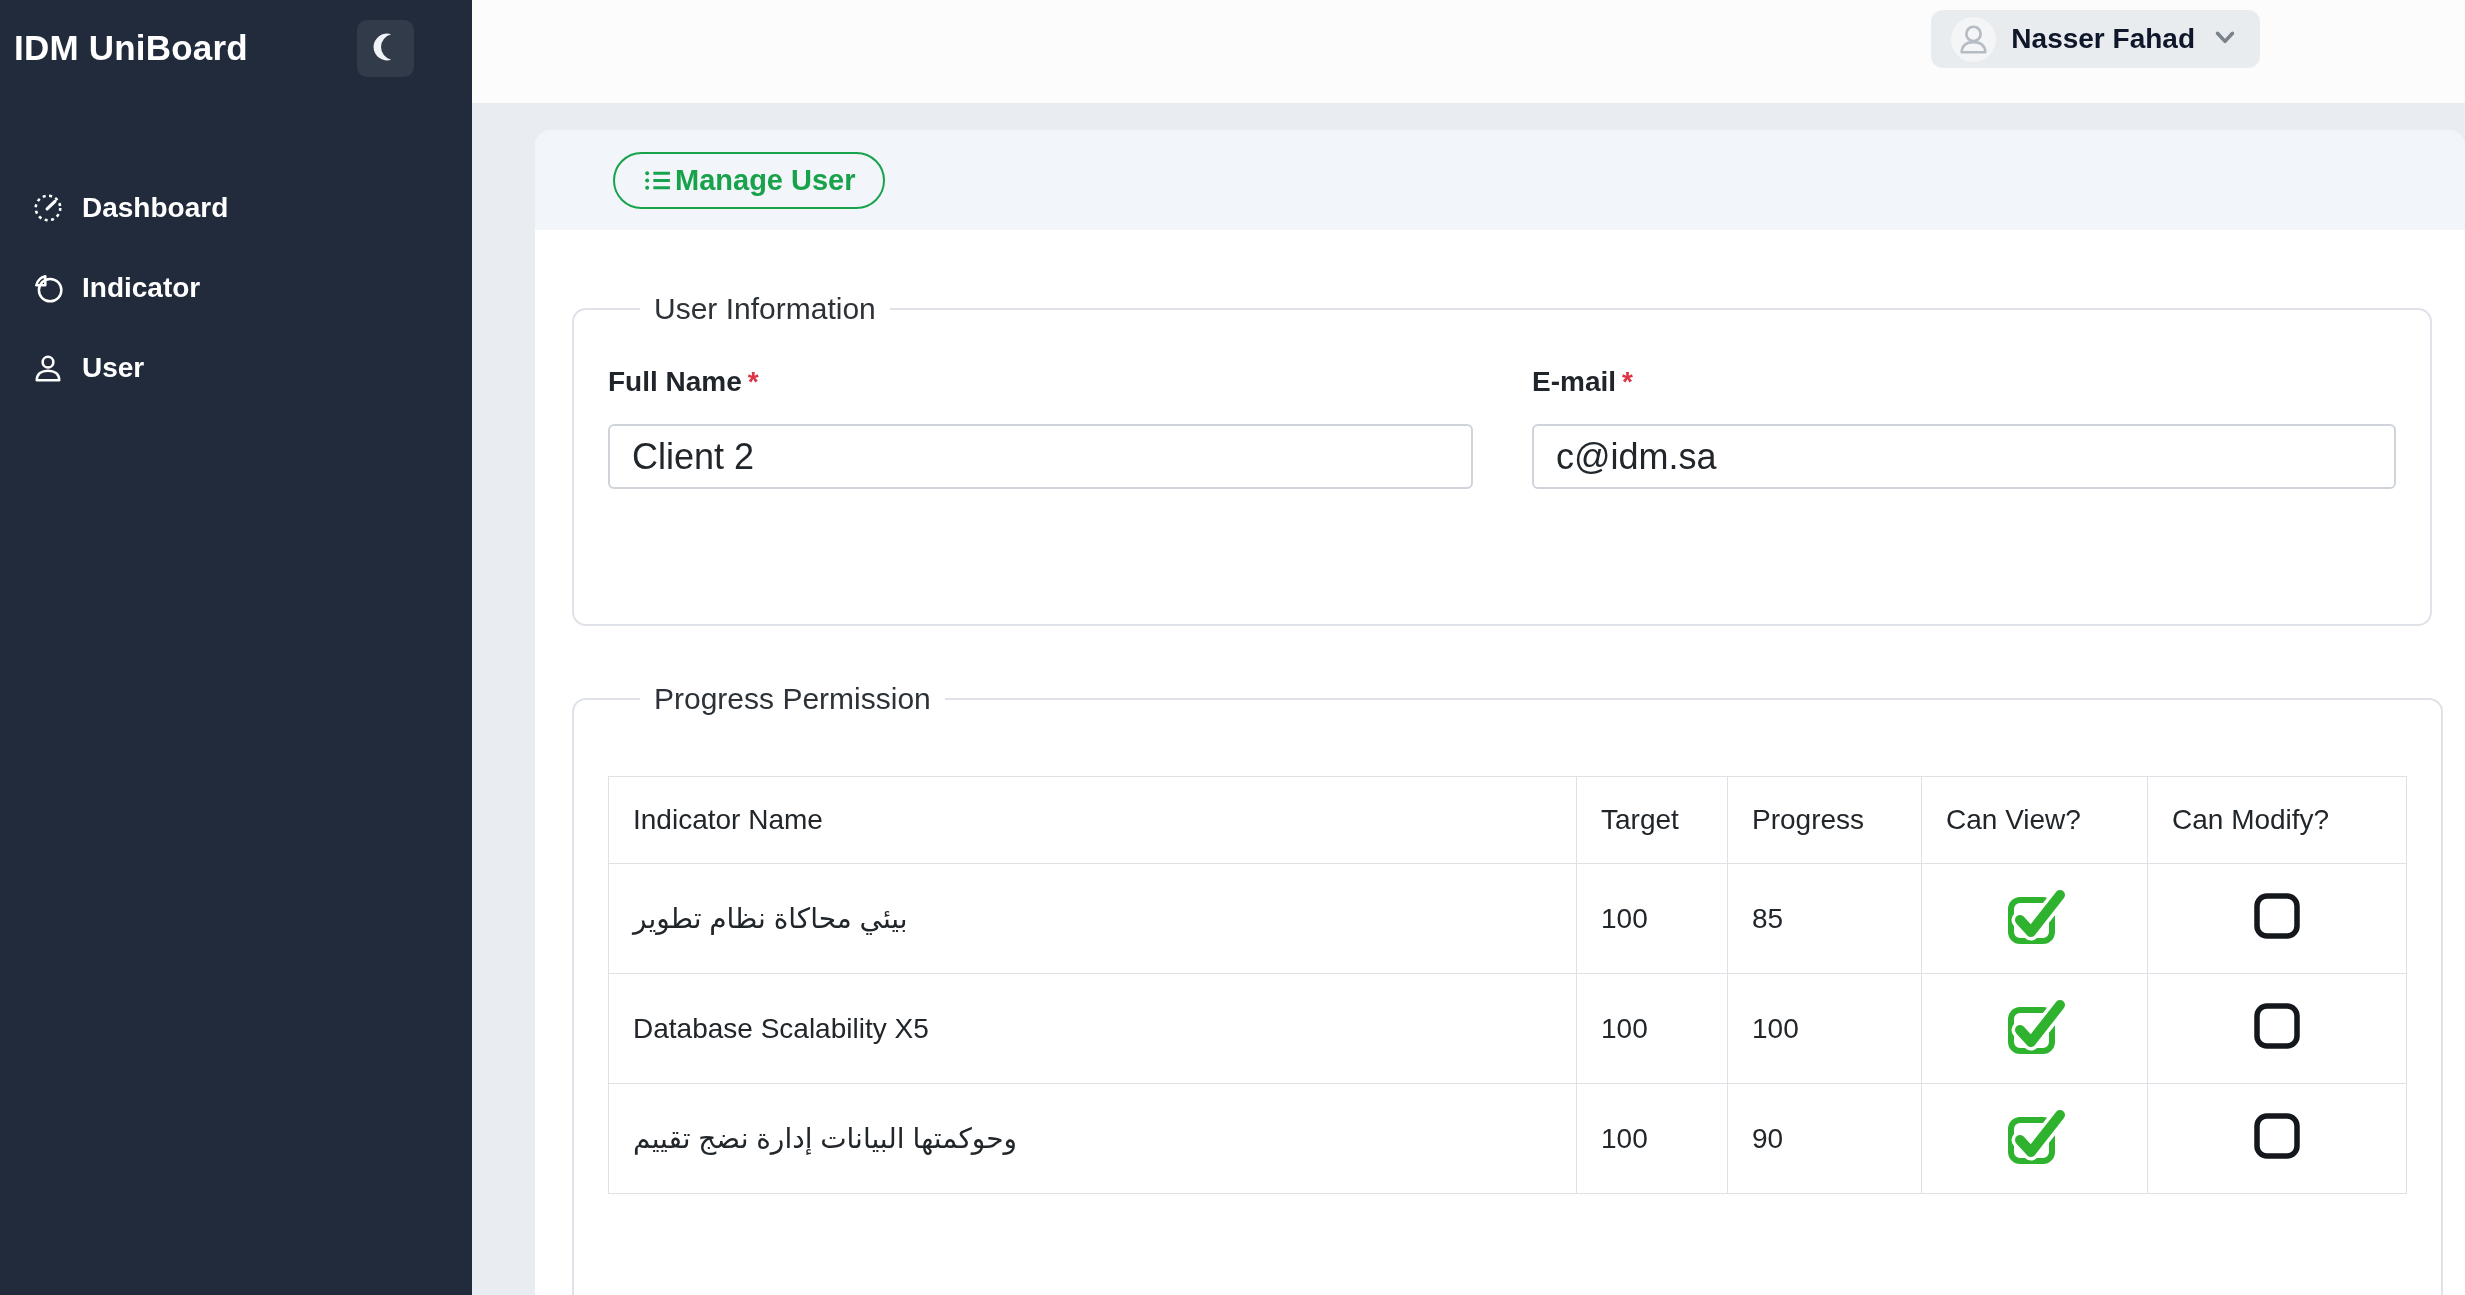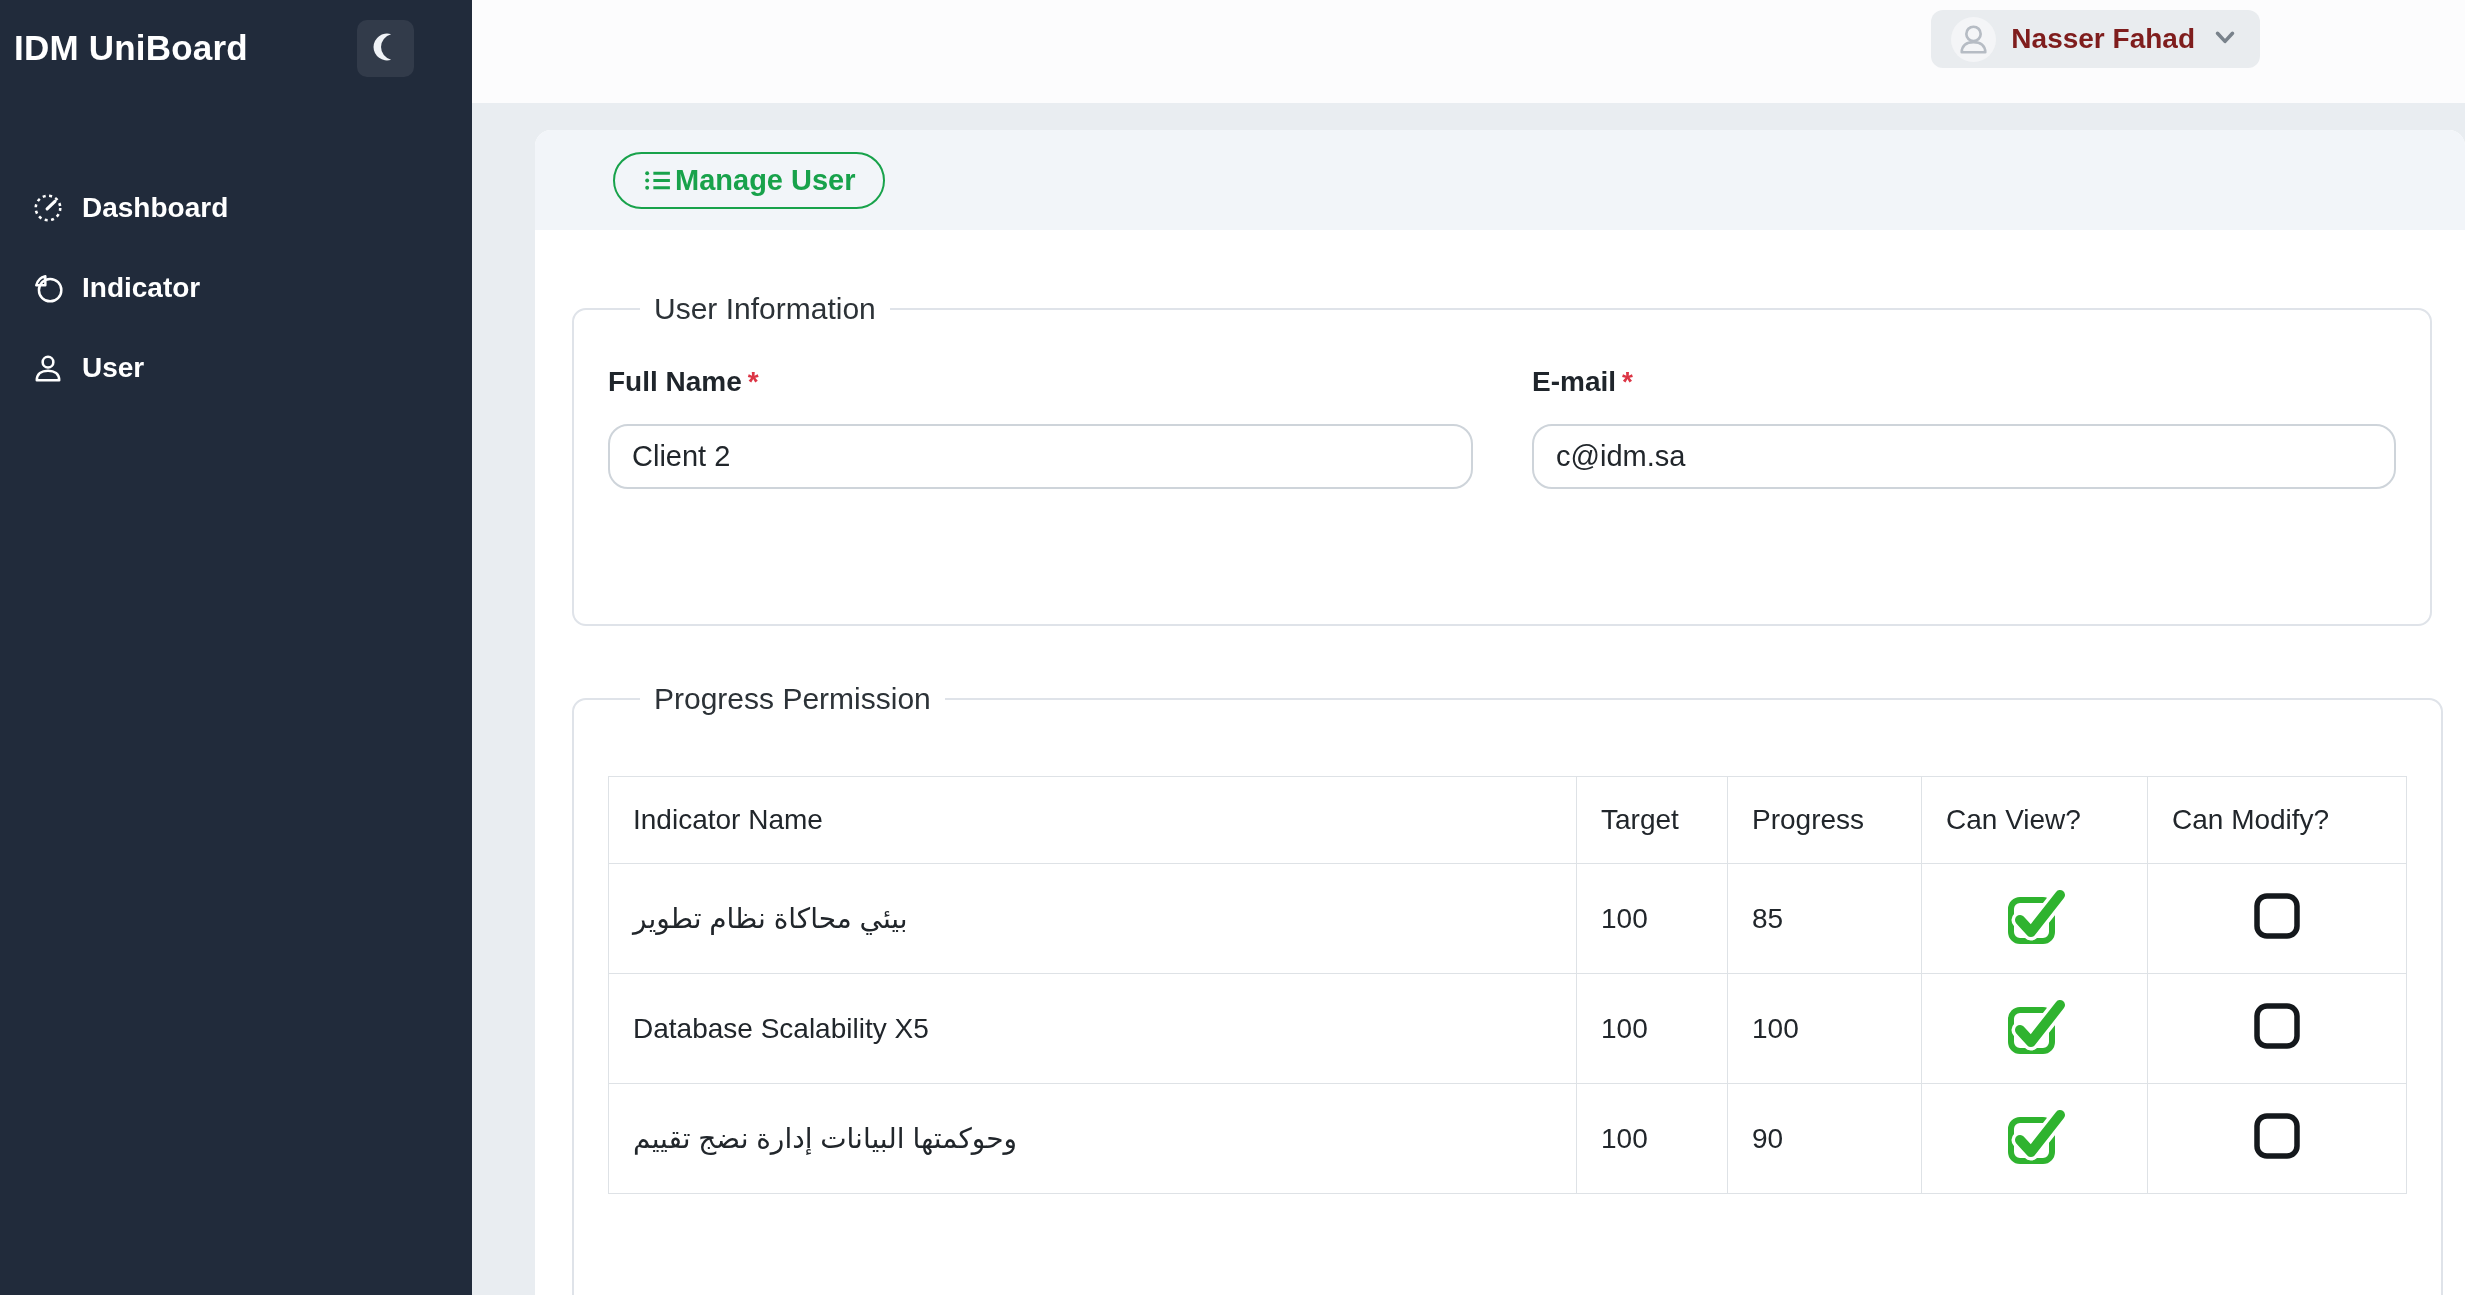--- a/index.html
+++ b/index.html
@@ -42,21 +42,21 @@
   }
   .user-chip{
     position:absolute;top:10px;right:205px;height:58px;
     display:flex;align-items:center;gap:15px;padding:0 20px;
     background:#e9ecef;border-radius:12px;cursor:pointer;
   }
   .avatar{
     width:45px;height:45px;border-radius:50%;background:#f4f5f7;
     display:flex;align-items:center;justify-content:center;overflow:hidden;
   }
-  .user-name{font-size:28px;font-weight:700;color:#7f1d1d;}
+  .user-name{font-size:28px;font-weight:700;color:#0f172a;}
   
   .card{
     position:absolute;left:535px;top:130px;width:1930px;height:1165px;
     background:#fff;border-radius:16px 16px 0 0;
   }
   .card-head{
     height:100px;background:#f2f5f9;border-radius:16px 16px 0 0;
     display:flex;align-items:center;padding-left:78px;
   }
   .manage-btn{
@@ -75,22 +75,22 @@
     font-size:30px;color:#2c3237;padding:0 14px;margin-left:32px;font-weight:400;
   }
   .fs-user{margin-top:62px;height:334px;}
   .fs-perm{margin-top:56px;height:720px;}
   .form-grid{
     display:grid;grid-template-columns:865px 864px;column-gap:59px;margin-top:6px;
   }
   .field-label{font-size:28px;font-weight:700;color:#1f252b;margin-bottom:26px;}
   .req{color:var(--required-red,#dc3545);margin-left:6px;font-weight:700;}
   .text-input{
-    width:100%;height:65px;border:2px solid #ced4da;border-radius:20px;
-    font-size:29px;color:#21262b;padding:0 22px;background:#fff;
+    width:100%;height:65px;border:2px solid #ced4da;border-radius:6px;
+    font-size:36px;color:#21262b;padding:0 22px;background:#fff;
     font-family:"Liberation Sans","DejaVu Sans",sans-serif;outline:none;
   }
   
   .perm-table{
     border-collapse:collapse;table-layout:fixed;width:1798px;margin-top:26px;
     background:#fff;
   }
   .perm-table th,.perm-table td{
     border:1.5px solid #dee2e6;text-align:left;padding:0 0 0 24px;
     font-size:28px;color:#21262b;

